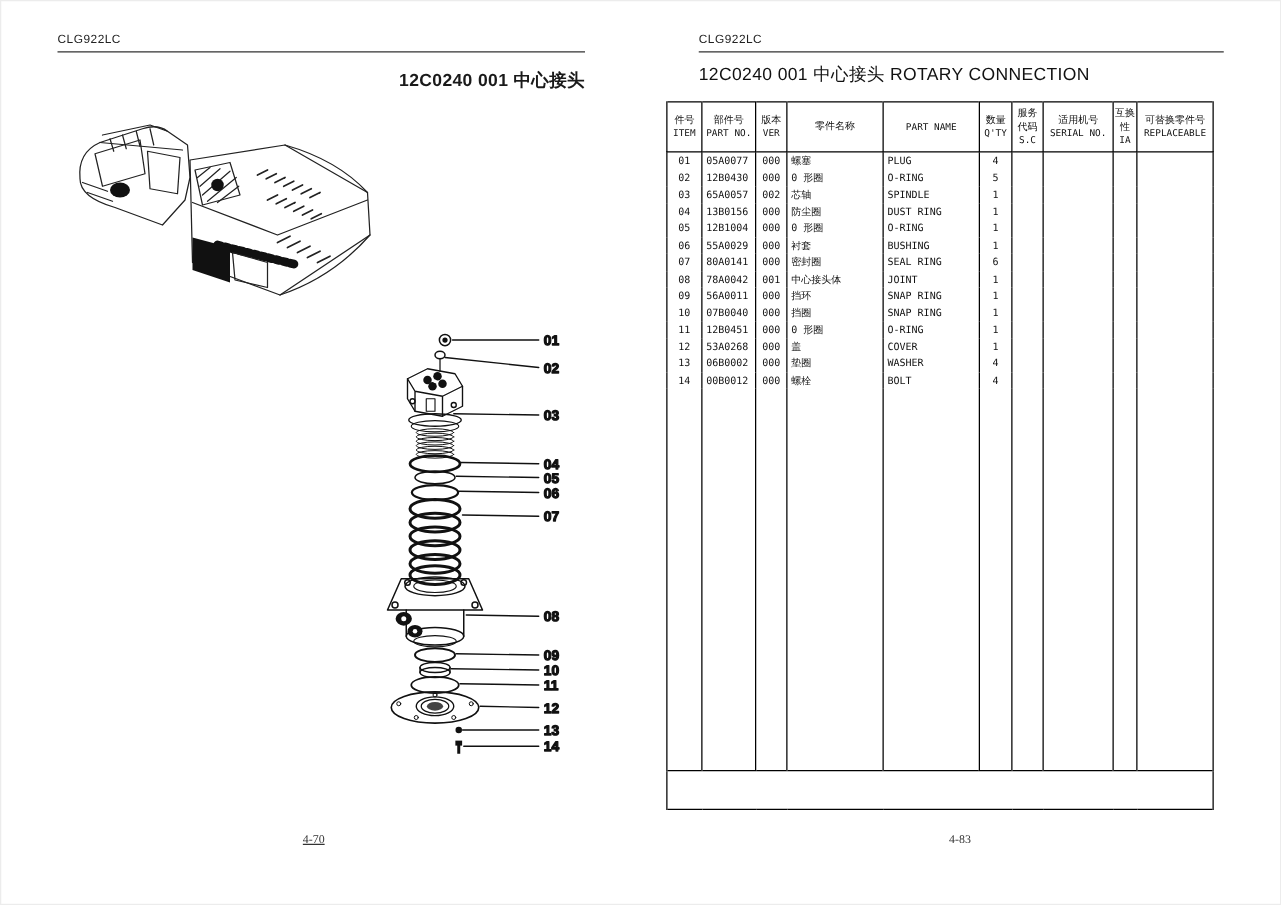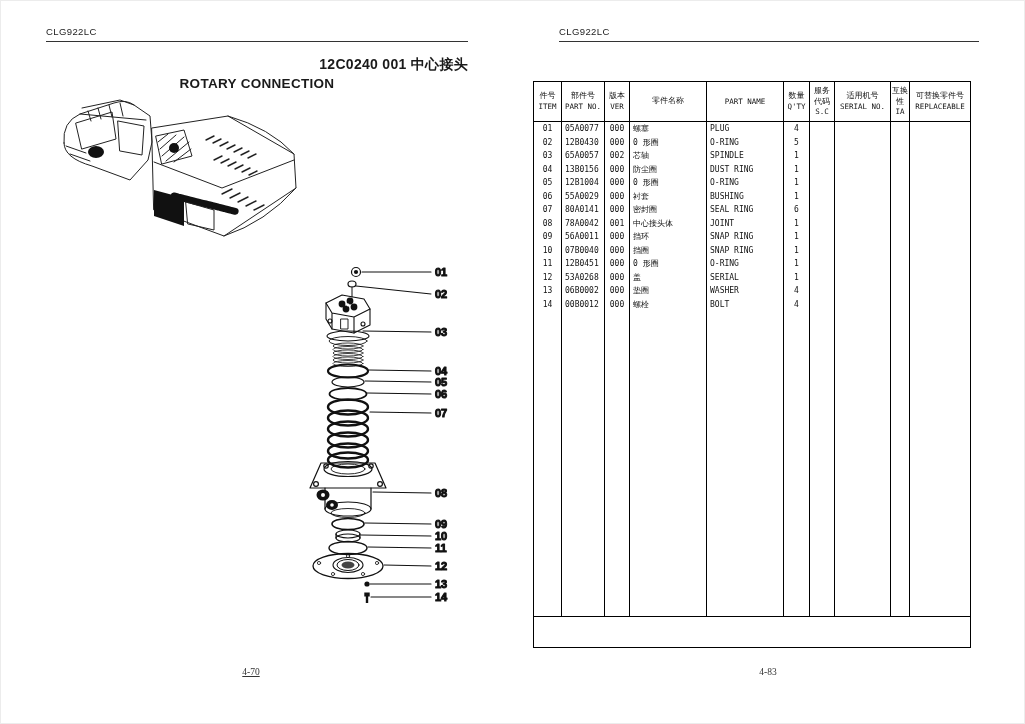--- a/index.html
+++ b/index.html
@@ -44,21 +44,20 @@
 </head>
 <body>
 
 <div class="sheet">
 
   <div class="page-header" style="left:45px;">CLG922LC</div>
   <div class="rule" style="left:45px; top:40px; width:422px;"></div>
 
   <div class="left-title">
     <div class="t1">12C0240 001 中心接头</div>
-    <div class="t2">ROTARY CONNECTION</div>
   </div>
 
   <svg style="position:absolute; left:55px; top:97px;" width="245" height="155" viewBox="0 0 245 155" fill="none" stroke="#222" stroke-width="1" stroke-linejoin="round" stroke-linecap="round">
 
     <path d="M8,45 Q6,24 24,16 L58,5 Q70,1 78,7 L94,18 L96,44 L92,62 L74,82 L36,68 Q8,60 8,45 Z"></path>
     <path d="M24,16 L90,22"></path>
     <path d="M26,10 L64,2 L78,7"></path>
     <line x1="32" y1="13" x2="35" y2="23"></line>
       <line x1="42" y1="10" x2="45" y2="21"></line>
     <line x1="53" y1="7" x2="56" y2="19"></line>
@@ -233,20 +232,21 @@
       <text class="callout" x="142" y="331">13</text>
       <text class="callout" x="142" y="344">14</text>
     </g>
   </svg>
 
   <div class="page-num" style="left:220px;text-decoration:underline;">4-70</div>
 
   <div class="page-header" style="left:558px;">CLG922LC</div>
   <div class="rule" style="left:558px; top:40px; width:420px;"></div>
 
+  <div class="right-title">12C0240 001 中心接头  ROTARY CONNECTION</div>
 
   <table class="parts">
     <colgroup>
       <col style="width:28px">
         <col style="width:43px">
         <col style="width:25px">
       <col style="width:77px">
         <col style="width:77px">
         <col style="width:26px">
       <col style="width:25px">
@@ -429,21 +429,21 @@
       <td></td>
       <td></td>
       <td></td>
       <td></td>
     </tr>
         <tr>
       <td class="c">12</td>
       <td>53A0268</td>
       <td class="c">000</td>
       <td>盖</td>
-      <td>SERIAL</td>
+      <td>COVER</td>
       <td class="c">1</td>
       <td></td>
       <td></td>
       <td></td>
       <td></td>
     </tr>
         <tr>
       <td class="c">13</td>
       <td>06B0002</td>
       <td class="c">000</td>

